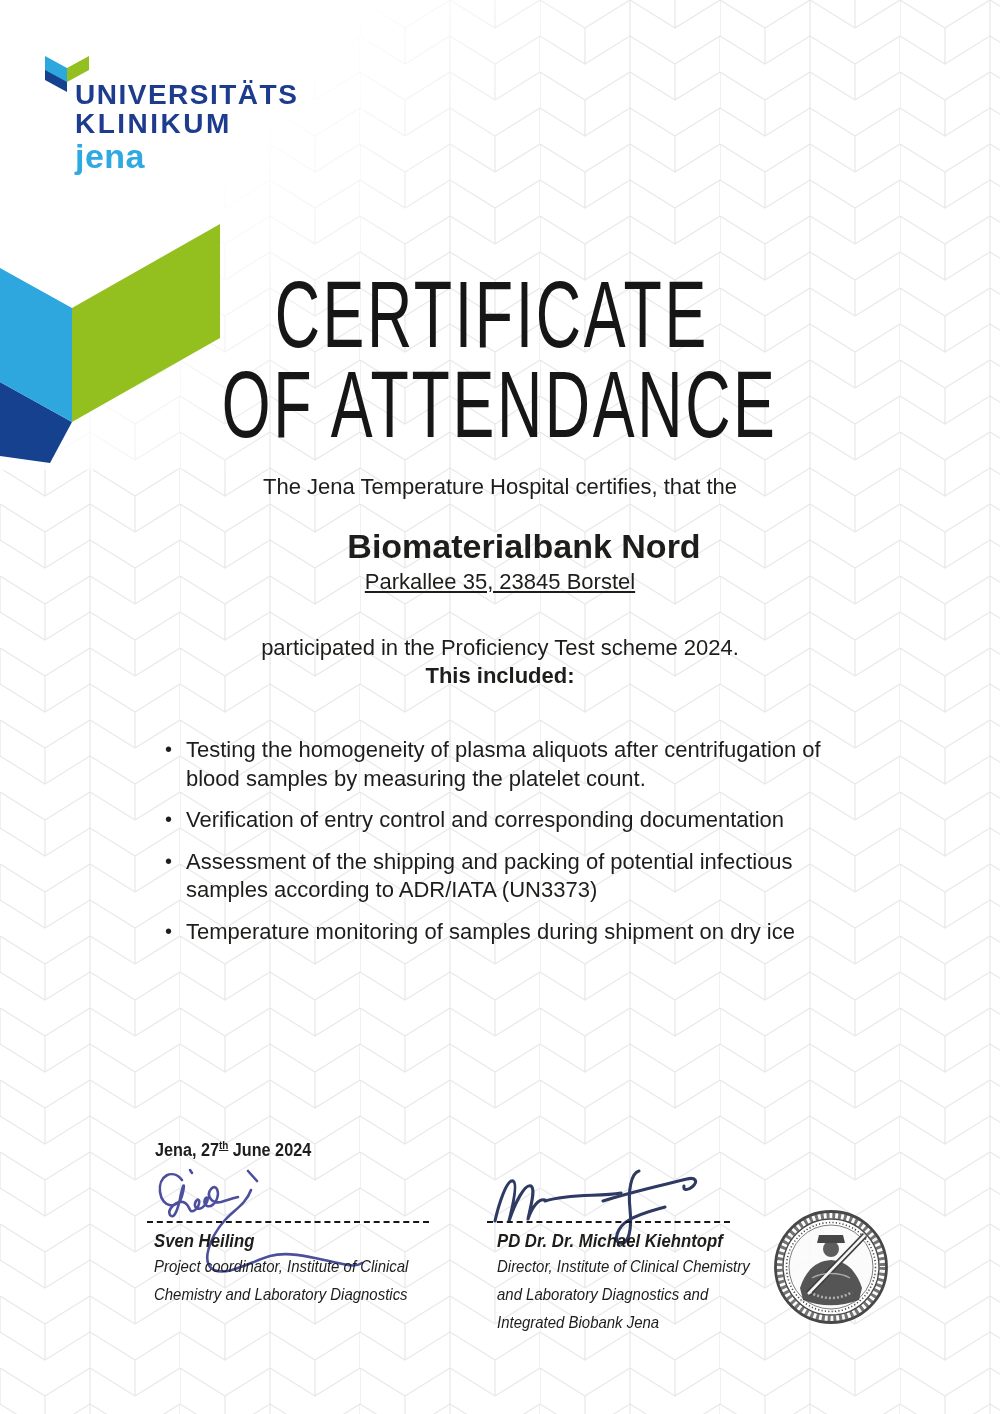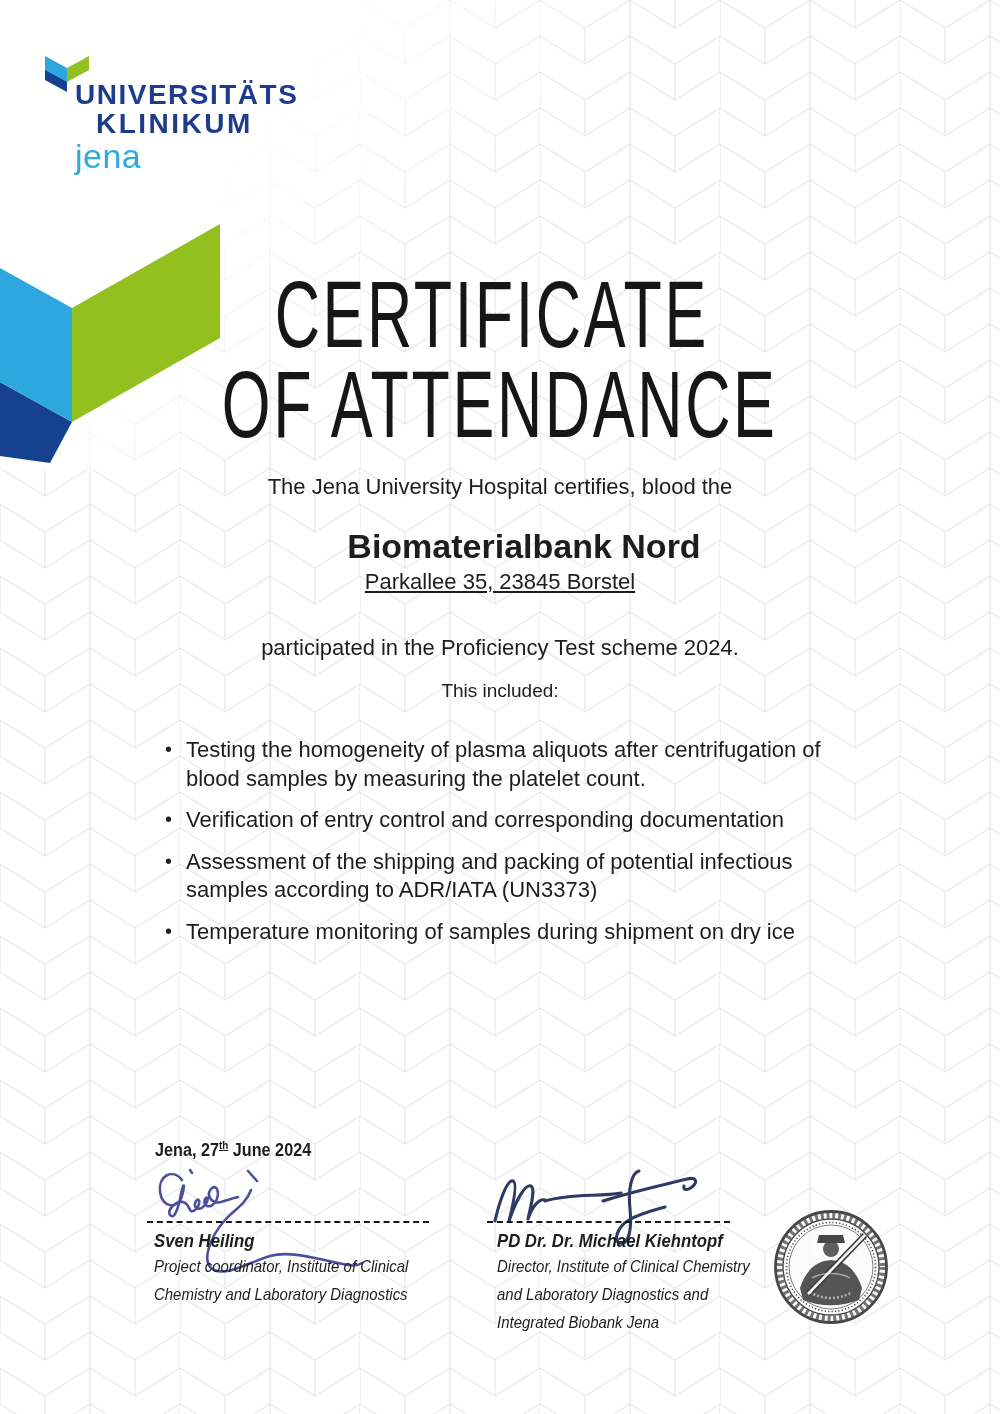--- a/index.html
+++ b/index.html
@@ -10,35 +10,35 @@
   .bg-svg{position:absolute;left:0;top:0;width:1000px;height:1414px;z-index:0;}
   .white-fade{
     position:absolute;left:0;top:0;width:620px;height:470px;z-index:1;
     background:linear-gradient(128deg,#ffffff 36%,rgba(255,255,255,0) 64%);
   }
   .abs{position:absolute;}
   .z2{z-index:2;}
   
   .logo-mark{left:45px;top:50px;width:44px;height:44px;}
   .logo-t1{left:75px;top:81px;font-size:28px;font-weight:bold;letter-spacing:1.5px;color:#1d3c8d;line-height:28px;}
-  .logo-t2{left:75px;top:110px;font-size:28px;font-weight:bold;letter-spacing:2.5px;color:#1d3c8d;line-height:28px;margin-left:21px;}
-  .logo-t3{left:75px;top:138px;font-size:34px;font-weight:400;letter-spacing:.5px;color:#2fa9e1;line-height:36px;}
+  .logo-t2{left:75px;top:110px;font-size:28px;font-weight:bold;letter-spacing:2.5px;color:#1d3c8d;line-height:28px;}
+  .logo-t3{left:75px;top:138px;font-size:34px;font-weight:700;letter-spacing:.5px;color:#2fa9e1;line-height:36px;}
   
   .chevron-big{left:0;top:215px;width:225px;height:255px;}
   
   .title-line{left:0;right:0;text-align:center;font-size:95px;font-weight:300;color:#161616;
     letter-spacing:4px;line-height:95px;white-space:nowrap;transform:scaleX(0.66);}
   .title-1{top:267px;transform-origin:47.6% 50%;}
   .title-2{top:357px;transform-origin:49.9% 50%;}
   .center{left:0;right:0;text-align:center;}
   .intro{top:472px;font-size:22px;line-height:30px;}
   .rname{top:526px;font-size:34px;font-weight:bold;line-height:40px;margin-left:48px;}
   .raddr{top:567px;font-size:22px;line-height:30px;text-decoration:underline;}
   .part{top:633px;font-size:22px;line-height:30px;}
-  .incl{top:676px;font-size:19px;font-weight:normal;line-height:30px;}
+  .incl{top:661px;font-size:22px;font-weight:bold;line-height:30px;}
   
   .bullets{left:155px;top:728px;width:672px;margin:8px;padding:0;list-style:none;}
   .bullets li{position:relative;padding-left:23px;font-size:22px;line-height:28.5px;margin:0 0 13px 0;}
   .bullets li::before{content:"\2022";position:absolute;left:2px;top:-1px;font-size:20px;color:#1d1d1b;}
   
   .date-line{left:155px;top:1133px;font-size:18px;font-weight:bold;line-height:24px;
     transform:scaleX(0.9);transform-origin:0 0;white-space:nowrap;}
   .date-line sup{font-size:11px;text-decoration:underline;}
   .sig-svg{pointer-events:none;}
   .sig-left-svg{left:148px;top:1168px;width:235px;height:125px;}
@@ -90,21 +90,21 @@
 
   <svg class="abs z2 chevron-big" viewBox="0 0 225 255" xmlns="http://www.w3.org/2000/svg">
     <polygon points="0,167 72,207 50,248 0,241" fill="#16418f"></polygon>
     <polygon points="0,53 72,93 72,207 0,167" fill="#2da7de"></polygon>
     <polygon points="72,93 220,9 220,123 72,207" fill="#93c01f"></polygon>
   </svg>
 
   <div class="abs z2 title-line title-1">CERTIFICATE</div>
   <div class="abs z2 title-line title-2">OF ATTENDANCE</div>
 
-  <div class="abs z2 center intro">The Jena University Hospital certifies, blood the</div>
+  <div class="abs z2 center intro">The Jena Temperature Hospital certifies, that the</div>
 
   <div class="abs z2 center rname">Biomaterialbank Nord</div>
   <div class="abs z2 center raddr">Parkallee 35, 23845 Borstel</div>
 
   <div class="abs z2 center part">participated in the Proficiency Test scheme 2024.</div>
   <div class="abs z2 center incl">This included:</div>
 
   <ul class="abs z2 bullets">
     <li>Testing the homogeneity of plasma aliquots after centrifugation of blood samples by measuring the platelet count.</li>
     <li>Verification of entry control and corresponding documentation</li>

